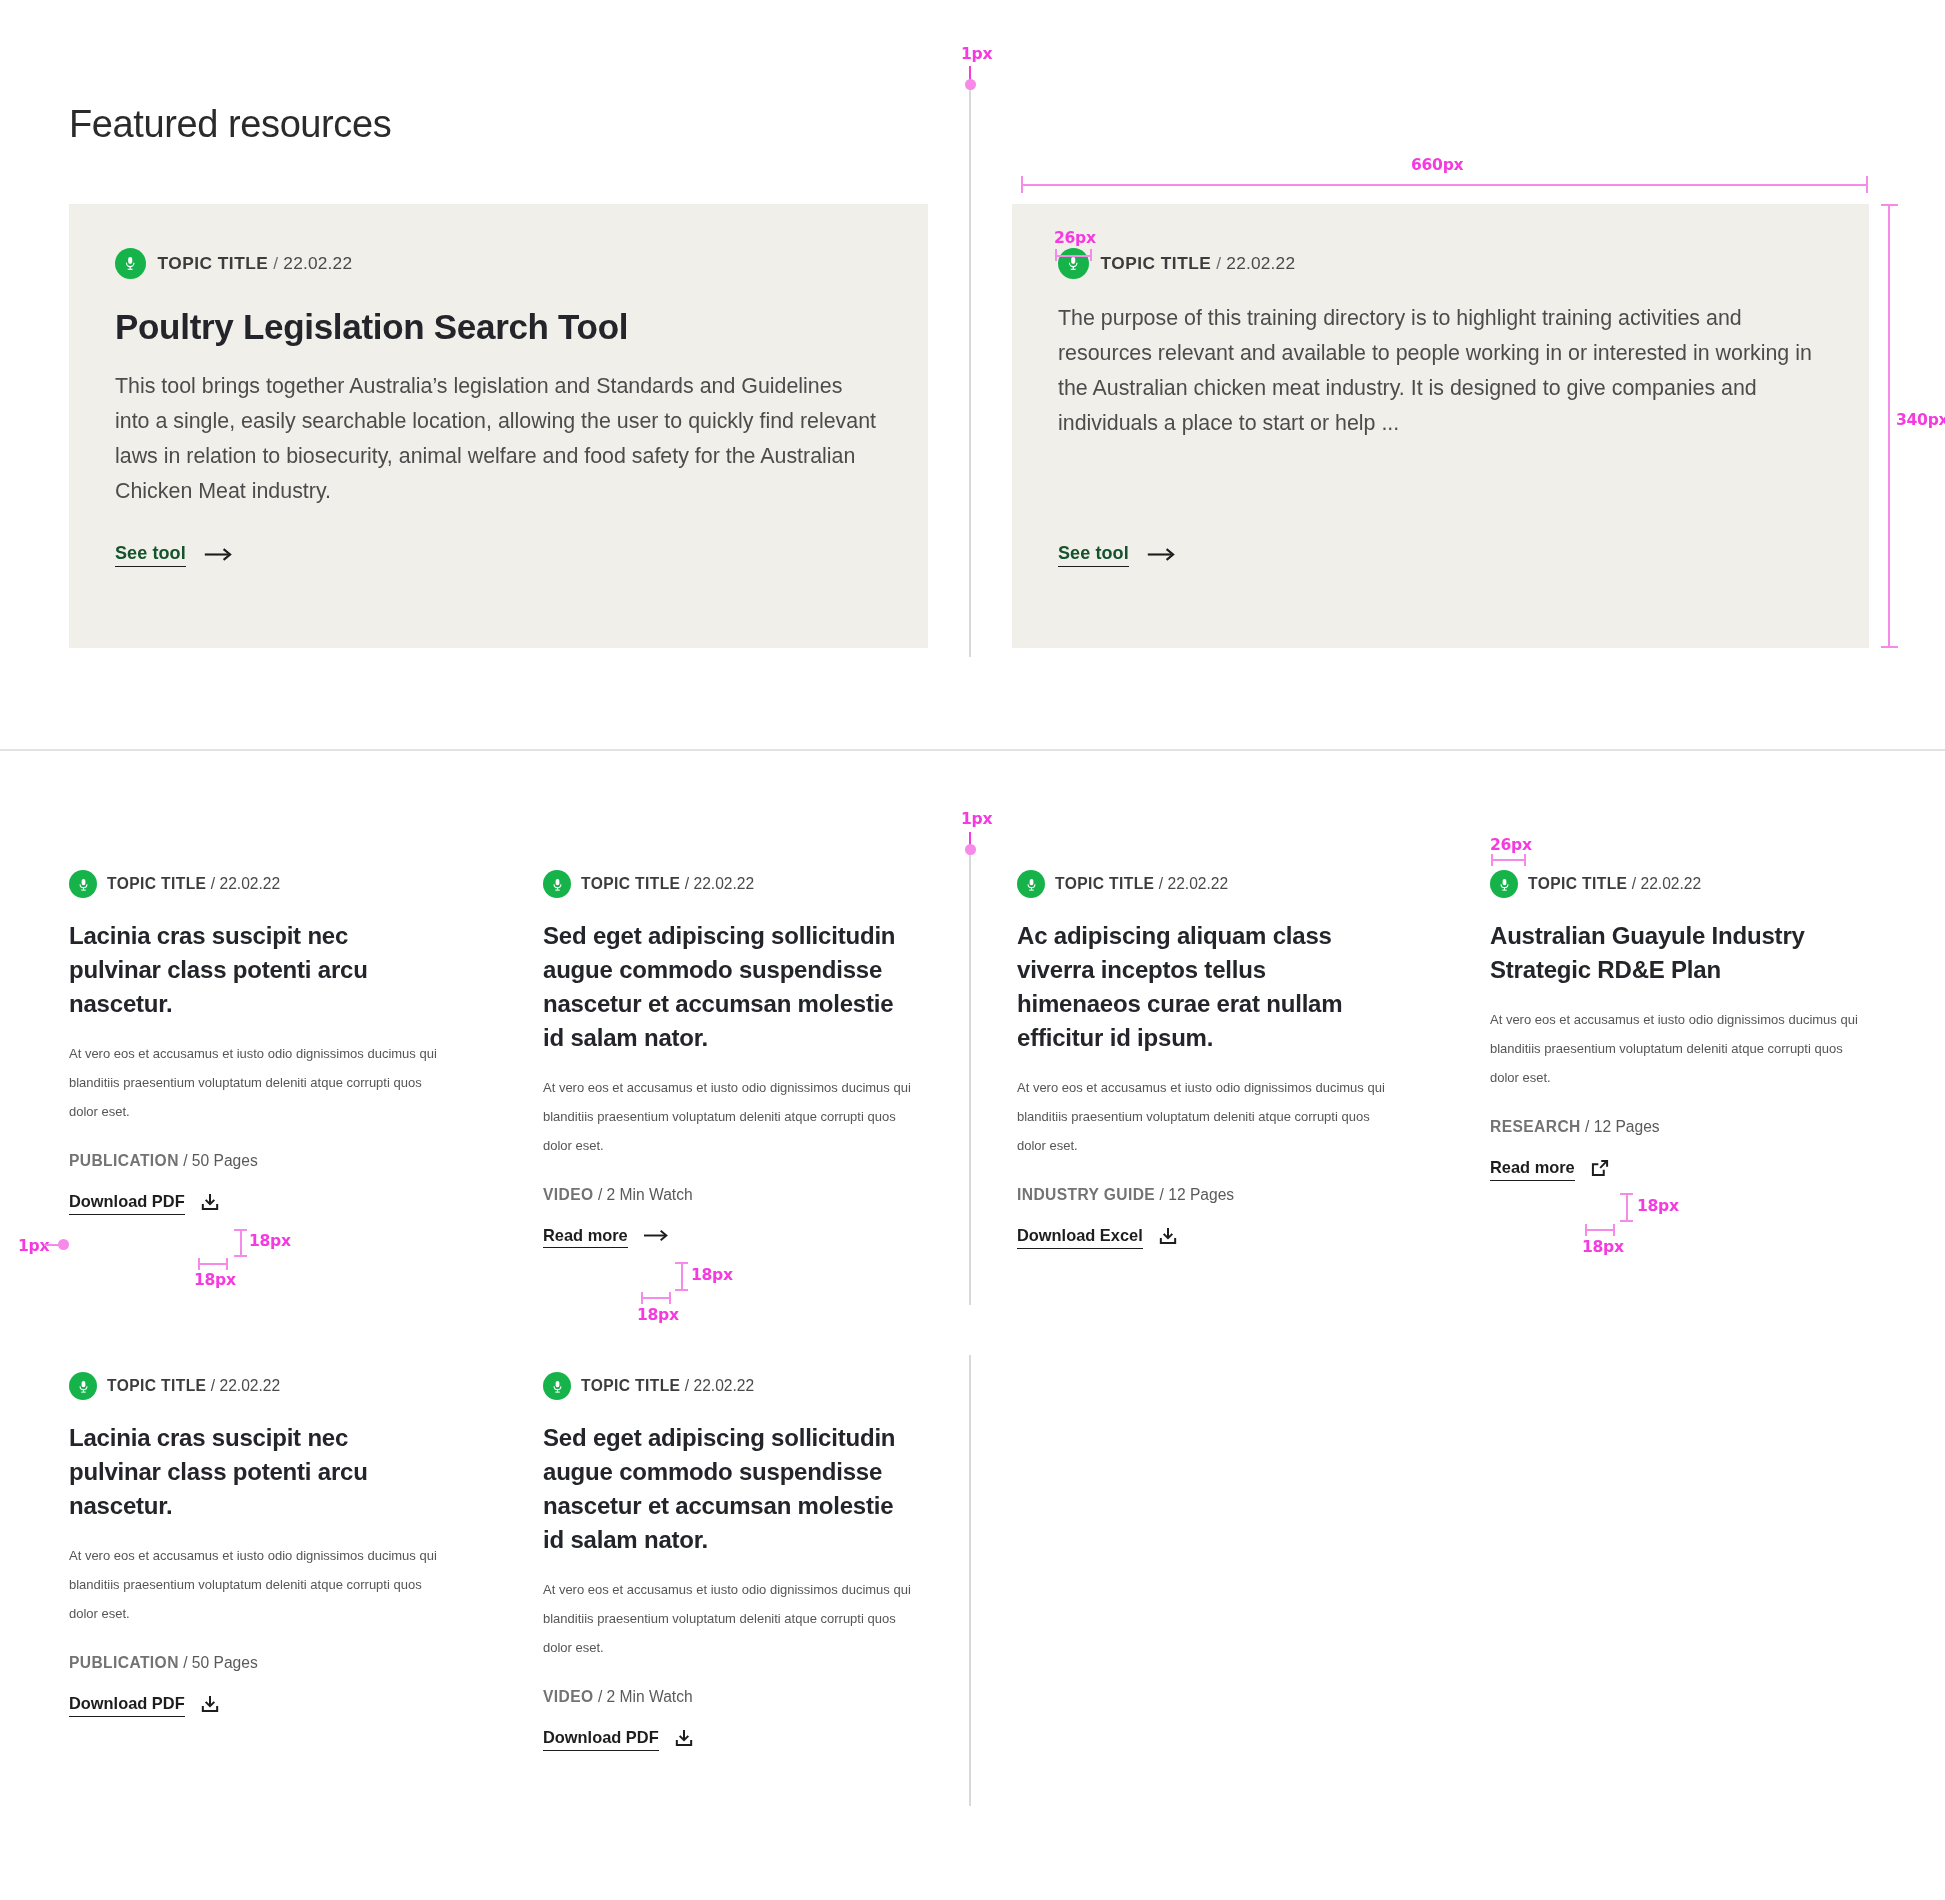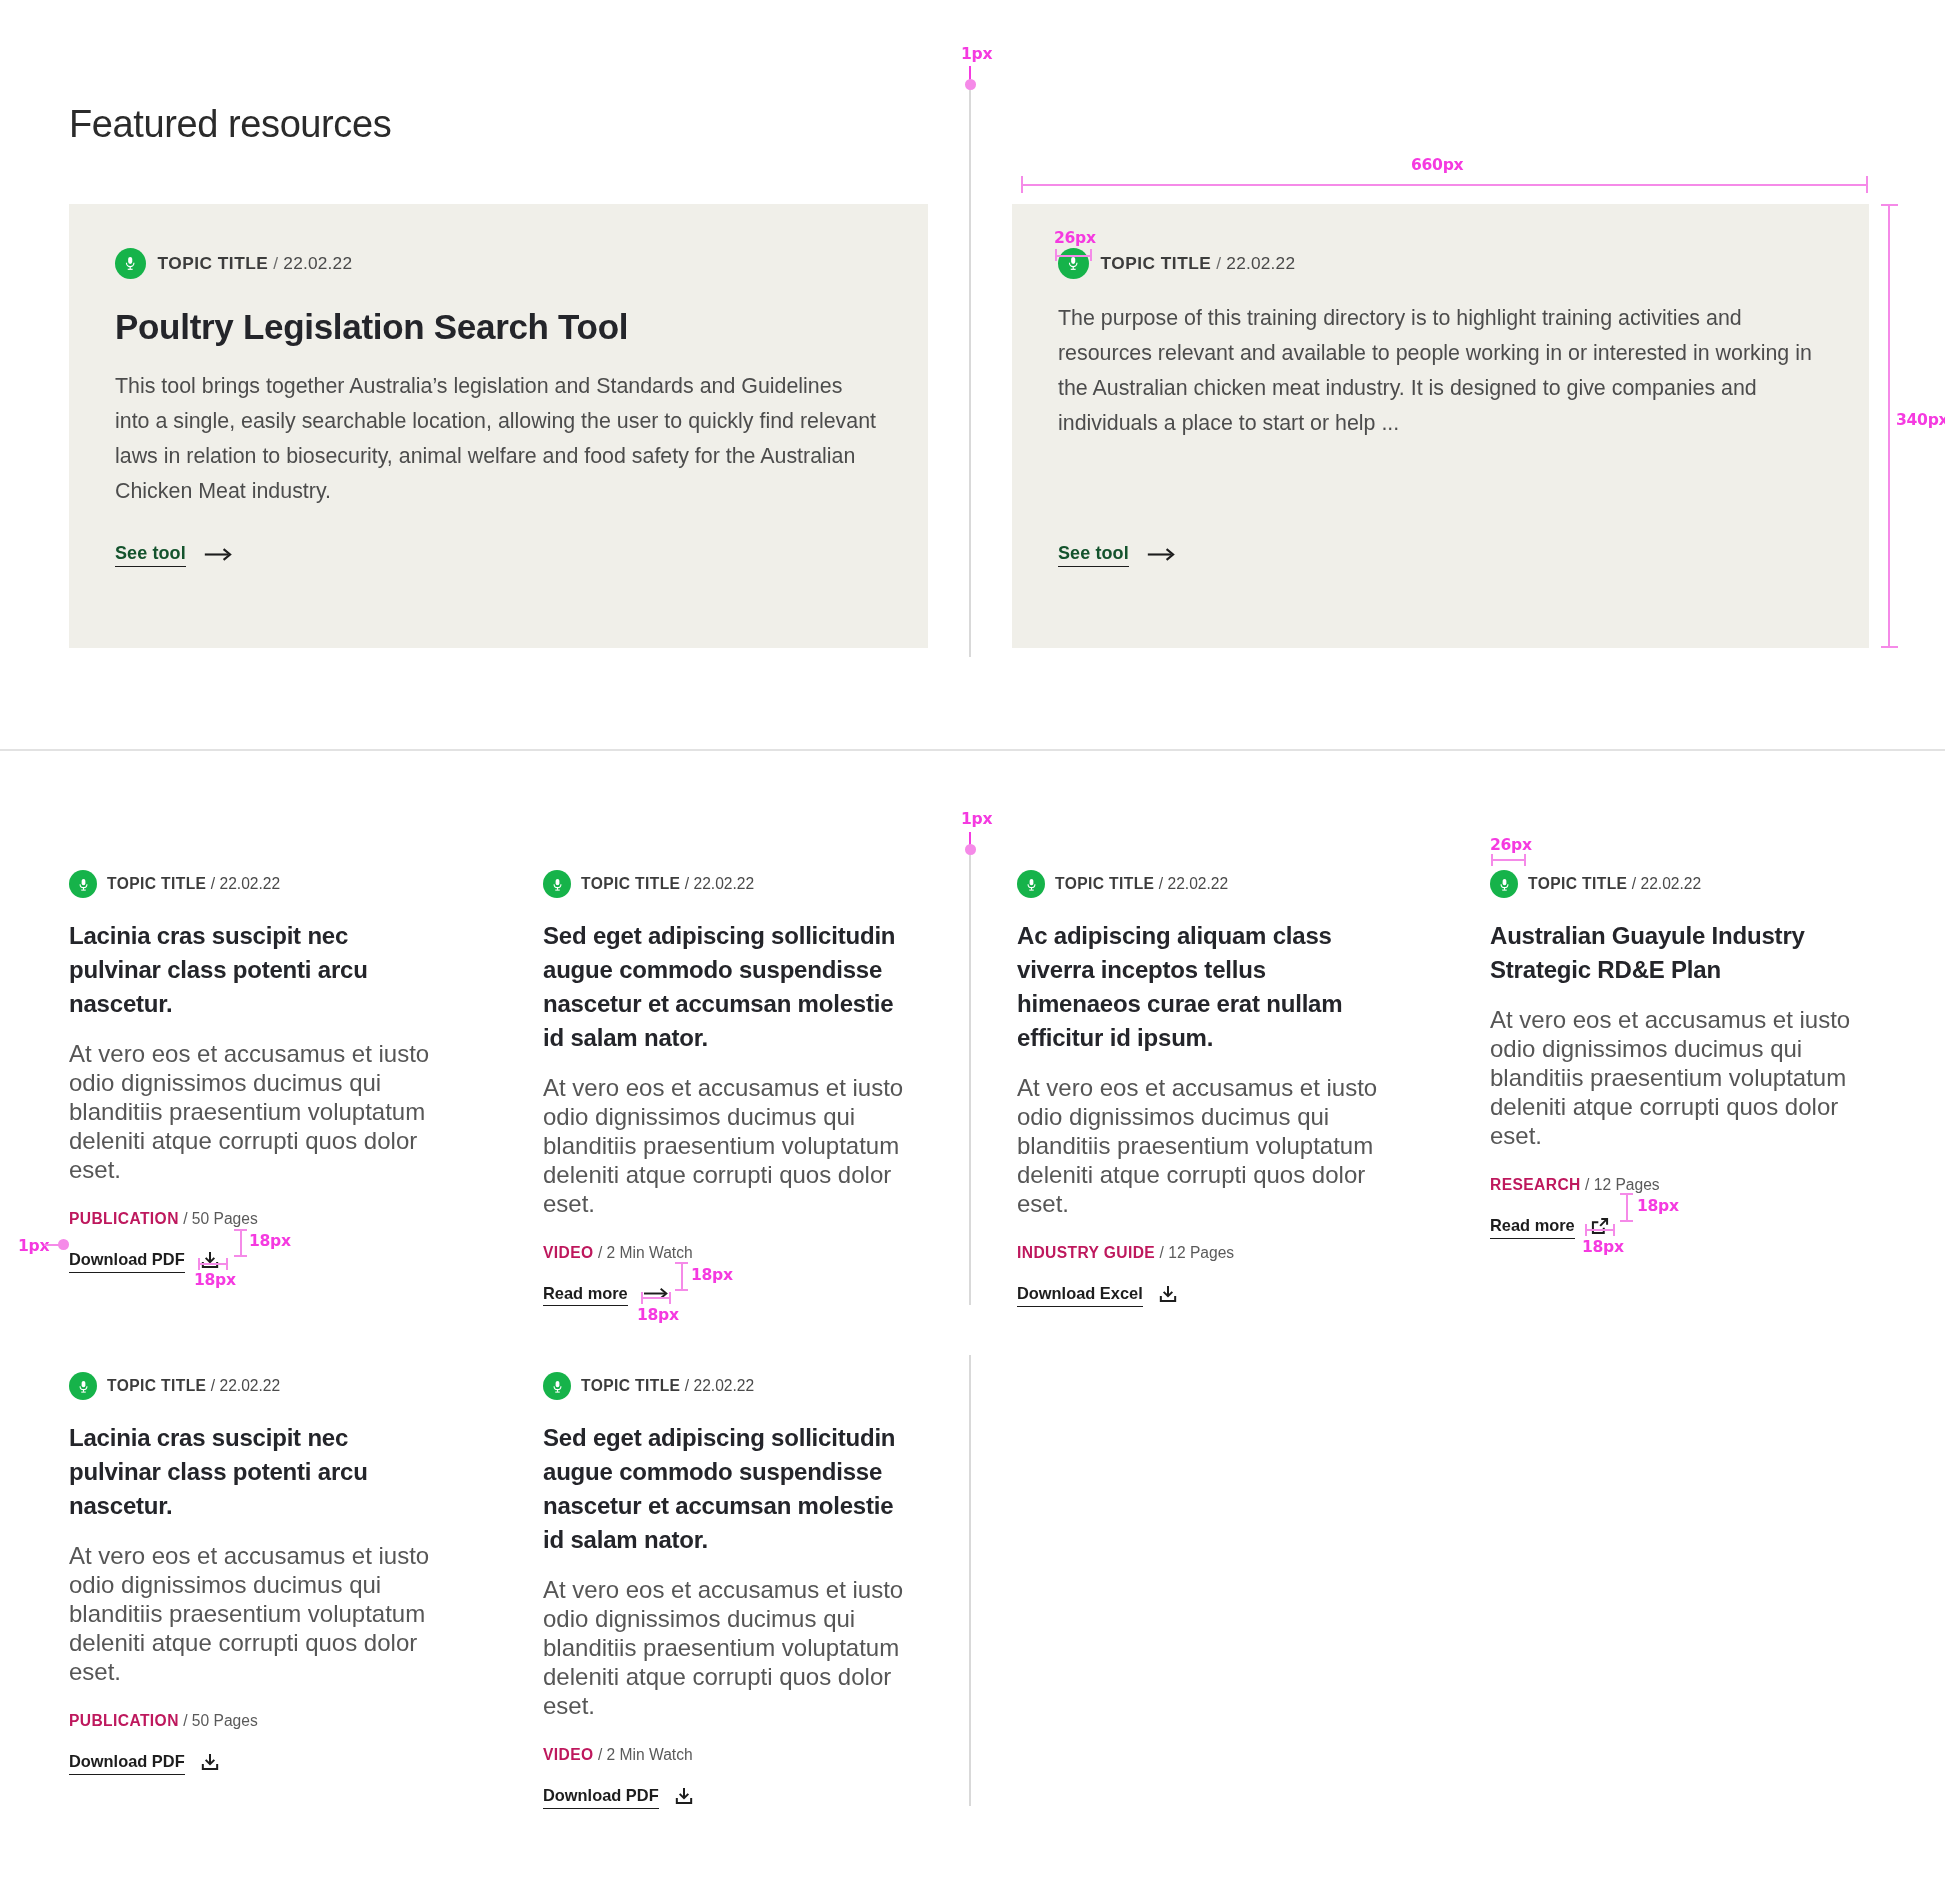--- a/index.html
+++ b/index.html
@@ -106,30 +106,30 @@
   .g-title {
     margin-top: 21.4px;
     font-size: 24px;
     line-height: 34px;
     font-weight: bold;
     color: #24252a;
     letter-spacing: -0.2px;
   }
   .g-body {
     margin-top: 18px;
-    font-size: 24px;
+    font-size: 13px;
     line-height: 29px;
     color: #565656;
   }
   .g-type {
     margin-top: 26px;
     font-size: 15.6px;
     color: #5a5a5a;
   }
-  .g-type b { font-weight: bold; color: #be185d; letter-spacing: 0.4px; }
+  .g-type b { font-weight: bold; color: #737373; letter-spacing: 0.4px; }
   .g-cta {
     margin-top: 21.4px;
     display: inline-flex; align-items: center; gap: 15px;
   }
   .g-cta-label {
     font-size: 16.4px;
     font-weight: bold;
     color: #1d1d1d;
     border-bottom: 1.6px solid #1d1d1d;
     padding-bottom: 2.5px;

